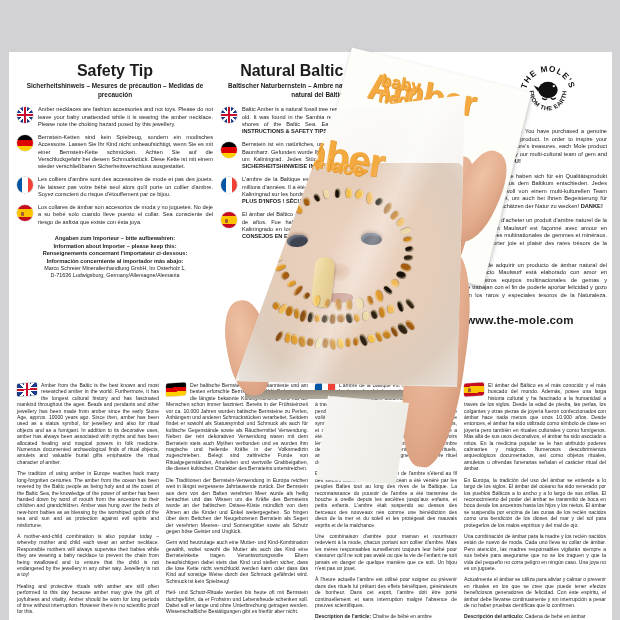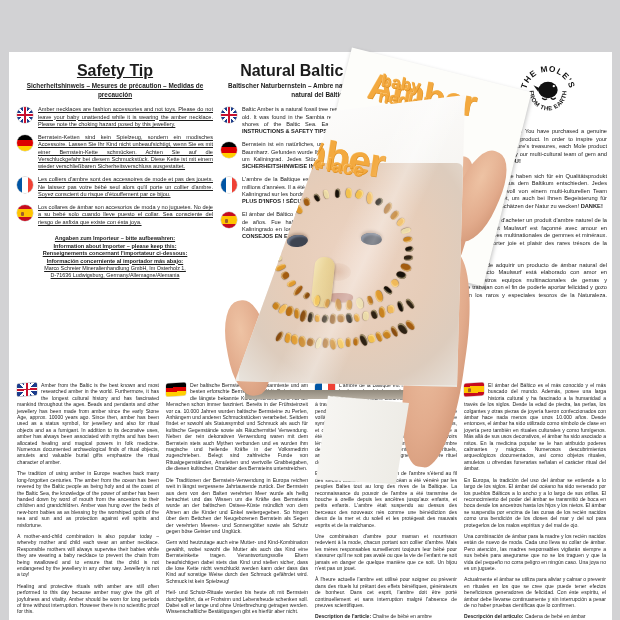--- a/index.html
+++ b/index.html
@@ -2,21 +2,21 @@
 <html><head>
 <meta charset="utf-8">
 <style>
   html,body{margin:0;padding:0;}
   body{width:620px;height:620px;background:#d2d2d4;position:relative;overflow:hidden;
        font-family:"Liberation Sans","DejaVu Sans",sans-serif;color:#1c1c1c;}
   .sheet{position:absolute;left:9px;right:8px;top:52px;bottom:0;background:#fff;}
   .b{font-weight:bold;}
   
   .col{position:absolute;top:10px;}
-  .colA{left:8px;width:196px;text-decoration:underline;}
+  .colA{left:8px;width:196px;}
   .colB{left:212px;width:196px;}
   .colC{left:424px;width:174px;}
   h1.title{font-size:16px;margin:0 0 2px 0;text-align:center;letter-spacing:0;font-weight:800;}
   .subtitle{font-size:6.4px;font-weight:bold;text-align:center;margin:0 0 7px 0;line-height:1.35;}
   .fp{display:flex;margin:0 0 6px 0;}
   .fp p{margin:0;font-size:5.6px;line-height:1.3;text-align:justify;flex:1;}
   .flag{width:16px;height:16px;border-radius:50%;flex:0 0 16px;margin:1px 5px 0 0;
         box-shadow:0 0 0 .5px #bbb;background-size:cover;position:relative;overflow:hidden;}
   .uk{background:
       linear-gradient(0deg,transparent 44%,#c8102e 44%,#c8102e 56%,transparent 56%),
@@ -164,20 +164,21 @@
           <path d="M 21,27 L 15,24 L 20,31 Z" fill="#111"></path>
           <circle cx="36" cy="25" r="1.2" fill="#fff"></circle>
           <path d="M 24,37 q 2,3 5,1 M 33,37 q 2,3 5,0" stroke="#111" stroke-width="1.4" fill="none"></path>
         </g>
       </svg>
     </div>
     <p class="cpar"><span class="b">Congratulations!</span> <span>Congratulations! You have purchased a genuine natural baltic amber - a quality product. In order to inspire your appreciation for working with nature's treasures, each Mole product is lovingly created in Germany by our multi-cultural team of gem and mineral enthusiasts!</span> <span class="b">THANK YOU!</span></p>
     <p class="cpar"><span class="b">Herzlichen Glückwunsch!</span> <span>Sie haben sich für ein Qualitätsprodukt mit echtem Naturbernstein aus dem Baltikum entschieden. Jedes Maulwurf-Produkt wird liebevoll von einem multi-kulturellen Team von Steinefreunden gestaltet, um auch bei Ihnen Begeisterung für die Beschäftigung mit den Schätzen der Natur zu wecken!</span> <span class="b">DANKE!</span></p>
     <p class="cpar"><span class="b">Félicitations!</span> <span>Vous venez d'acheter un produit d'ambre naturel de la Baltique. Chaque produit Maulwurf est façonné avec amour en Allemagne par nos équipes multinationales de gemmes et minéraux. Ceci afin de vous apporter joie et plaisir des rares trésors de la Nature!</span> <span class="b">MERCI!</span></p>
     <p class="cpar"><span class="b">Felicidades!</span> <span>acaba de adquirir un producto de ámbar natural del Báltico; cada producto Maulwurf está elaborado con amor en Alemania por nuestros equipos multinacionales de gemas y minerales, que trabajan con el fin de poderle aportar felicidad y gozo a su vida con los raros y especiales tesoros de la Naturaleza.</span> <span class="b">GRACIAS!</span></p>
+    <div class="website">www.the-mole.com</div>
   </div>
 
   <div class="bottom">
     <div class="bcol">
       <p><span class="bflag uk"></span><span>Amber from the Baltic is the best known and most researched amber in the world. Furthermore, it has the longest cultural history and has fascinated mankind throughout the ages. Beads and pendants and other jewellery has been made from amber since the early Stone Age, approx. 10000 years ago. Since then, amber has been used as a status symbol, for jewellery and also for ritual objects and as a fumigant. In addition to its decorative uses, amber has always been associated with myths and has been allocated healing and magical powers in folk medicine. Numerous documented archaeological finds of ritual objects, amulets and valuable burial gifts emphasize the ritual character of amber.</span></p>
       <p>The tradition of using amber in Europe reaches back many long-forgotten centuries. The amber from the ocean has been revered by the Baltic people as being holy and at the coast of the Baltic Sea, the knowledge of the power of amber has been handed down by word of mouth from the ancestors to their children and grandchildren. Amber was hung over the beds of new-born babies as as blessing by the worshiped gods of the sea and sun and as protection against evil spirits and misfortune.</p>
       <p>A mother-and-child combination is also popular today – whereby mother and child each wear an amber necklace. Responsible mothers will always supervise their babies while they are wearing a baby necklace to prevent the chain from being swallowed and to ensure that the child is not endangered by the jewellery in any other way. Jewellery is not a toy!</p>
       <p>Healing and protective rituals with amber are still often performed to this day because amber may give the gift of joyfulness and vitality. Amber should be worn for long periods of time without interruption. However there is no scientific proof for this.</p>
       <div class="article"><span class="b">Article Description:</span> <span>Baby Amber Necklace</span></div>
     </div>

